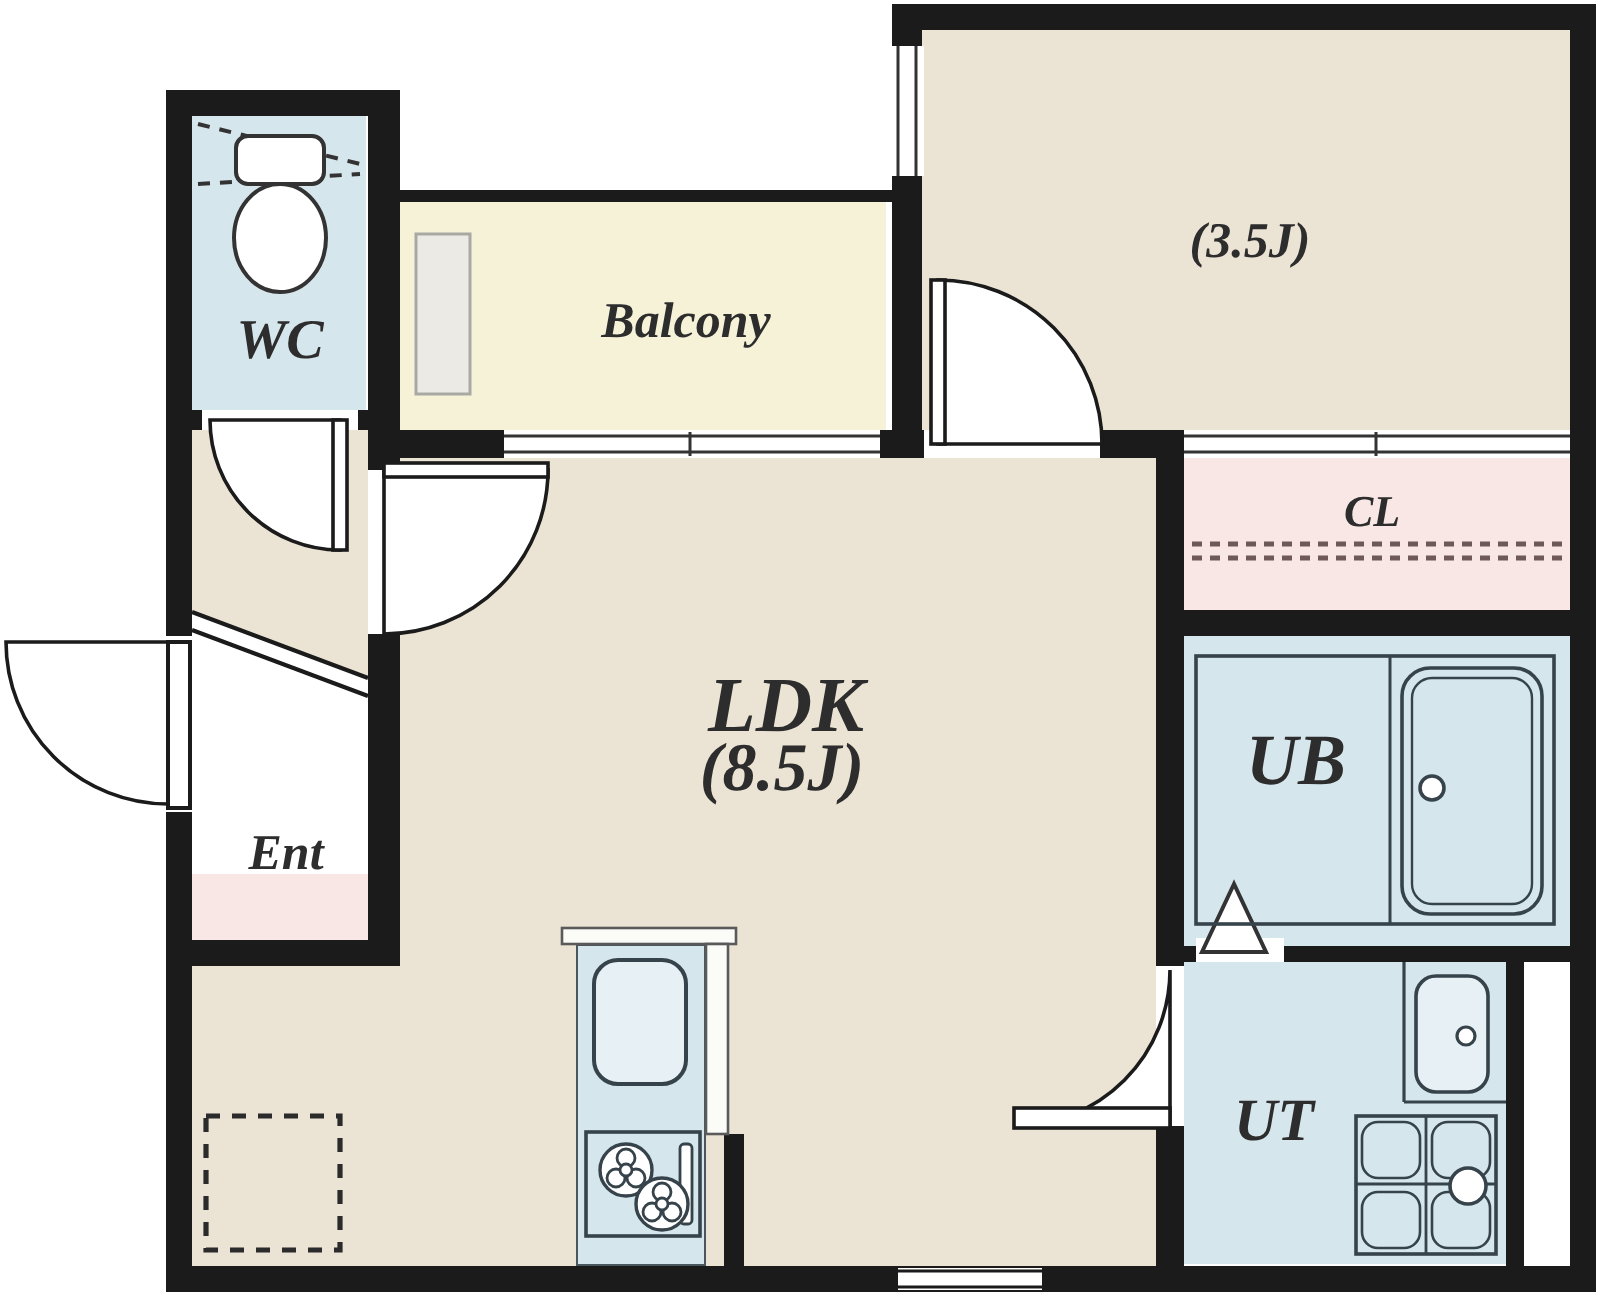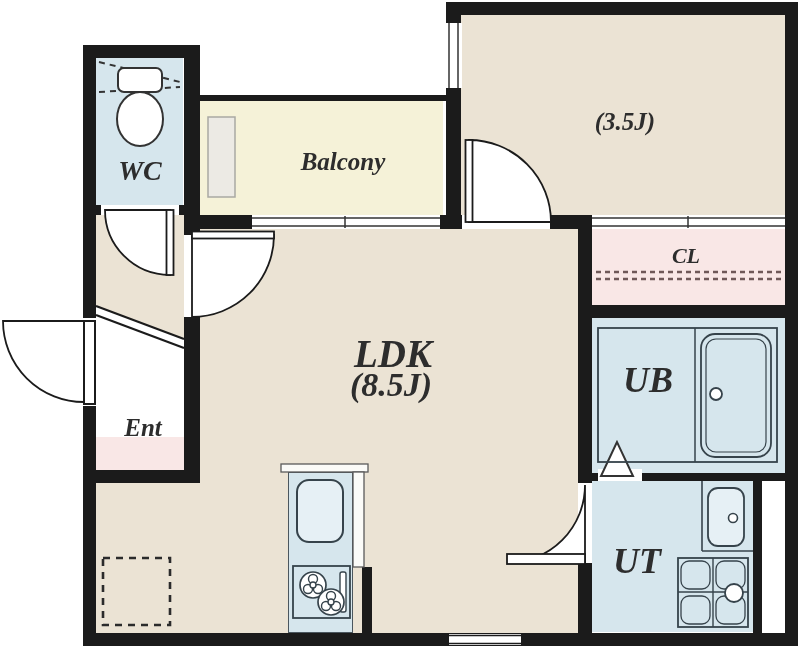--- a/index.html
+++ b/index.html
@@ -202,15 +202,15 @@
   </svg>
 
   <div class="lbl" style="left:140px;top:171px;font-size:28px;">WC</div>
   <div class="lbl" style="left:343px;top:161px;font-size:25px;">Balcony</div>
   <div class="lbl" style="left:625px;top:121px;font-size:25px;">(3.5J)</div>
   <div class="lbl" style="left:686px;top:256px;font-size:22px;">CL</div>
   <div class="lbl" style="left:393px;top:353px;font-size:39px;">LDK</div>
   <div class="lbl" style="left:391px;top:385px;font-size:34px;">(8.5J)</div>
   <div class="lbl" style="left:143px;top:380px;font-size:25px;margin-top:47px;">Ent</div>
   <div class="lbl" style="left:648px;top:380px;font-size:36px;">UB</div>
-  <div class="lbl" style="left:637px;top:561px;font-size:36px;">UT</div>
+  <div class="lbl" style="left:637px;top:561px;font-size:30px;">UT</div>
 
 </div>
 
 </body></html>

